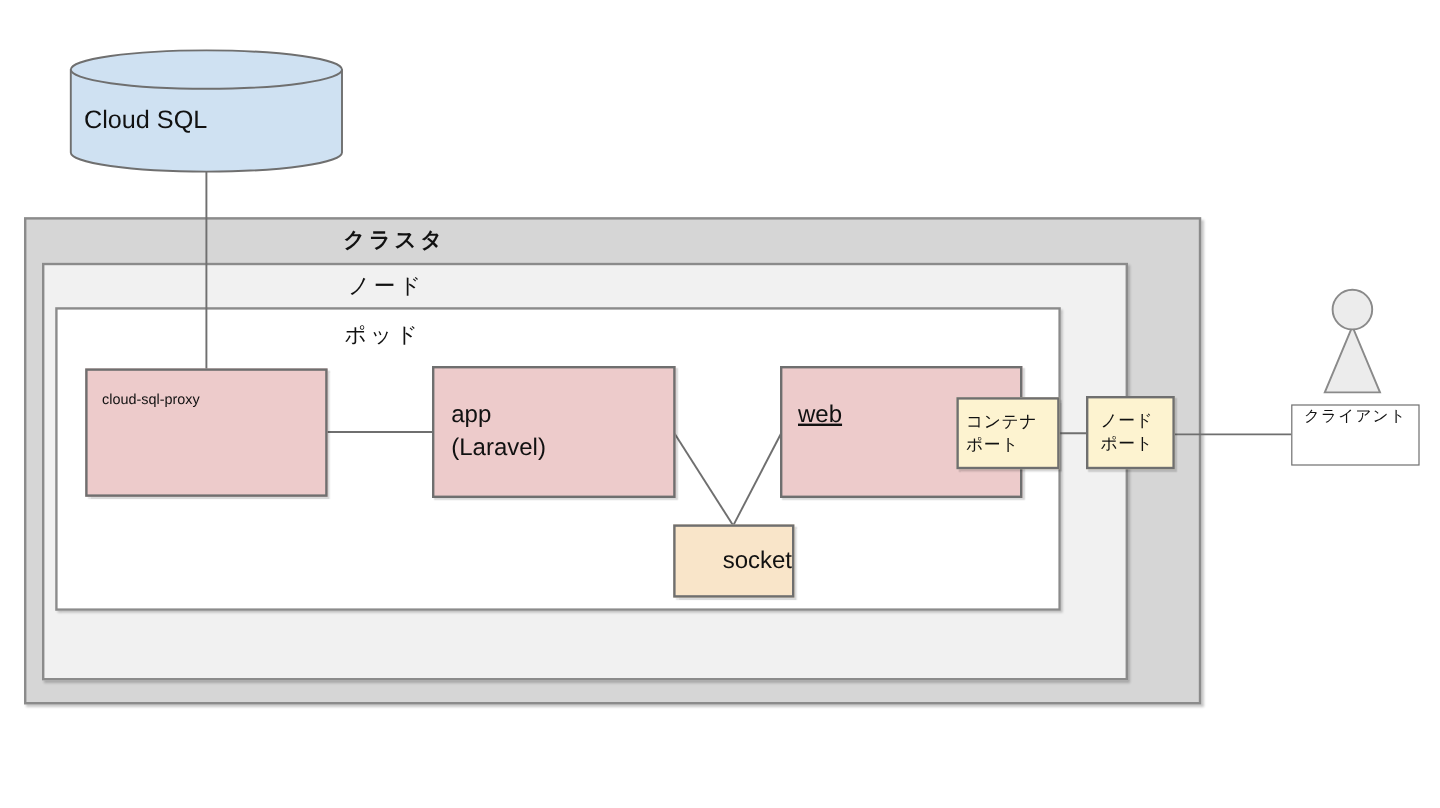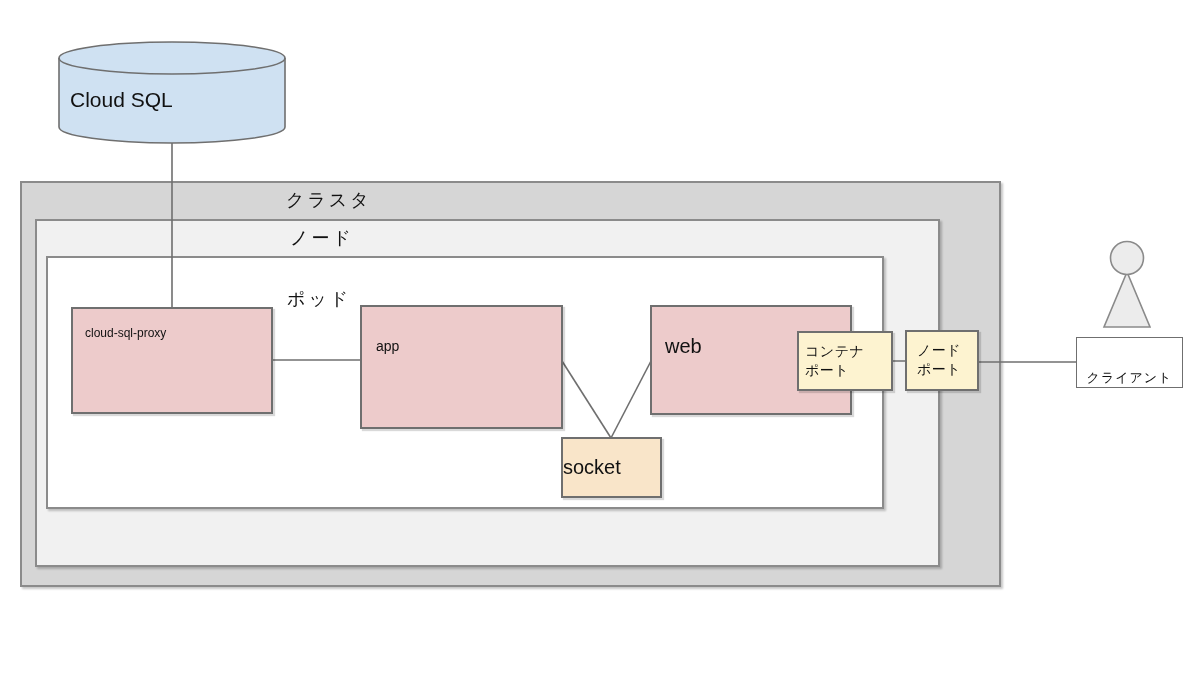--- a/index.html
+++ b/index.html
@@ -7,44 +7,44 @@
               font-family:"Liberation Sans", "DejaVu Sans", sans-serif; color:#111; }
 
   
   .container-box { position:absolute; border:2px solid #8b8b8b;
                    box-shadow:2px 2px 2px rgba(0,0,0,0.22); }
   .cluster { left:20px; top:181px; width:981px; height:406px; background:#d6d6d6; z-index:1; }
   .node    { left:35px; top:219px; width:905px; height:348px; background:#f1f1f1; z-index:2; }
   .pod     { left:46px; top:256px; width:838px; height:253px; background:#ffffff; z-index:3; }
 
   .container-label { position:absolute; z-index:4; font-size:18px; letter-spacing:3px; color:#111; }
-  .cluster-label { left:286px; top:188px; }
+  .cluster-label { left:286px; top:188px;font-weight:bold; }
   .node-label    { left:290px; top:226px; }
-  .pod-label     { left:287px; top:267px;margin-top:20px; }
+  .pod-label     { left:287px; top:267px; }
 
   
   svg.wires { position:absolute; left:0; top:0; z-index:5; pointer-events:none; }
 
   
   .shape { position:absolute; z-index:10; border:2px solid #6f6f6f; color:#111;
            box-shadow:2px 2px 1px rgba(0,0,0,0.15); }
   .pink { background:#edcbcb; }
   .proxy-box { left:71px;  top:307px; width:202px; height:107px;
                font-size:12px; line-height:27px; padding:11px 0 0 12px; }
-  .app-box   { left:360px; top:305px; width:203px; height:124px;
-               font-size:14px; line-height:27px; padding:26px 0 0 14px; }
+  .app-box   { left:360px; top:305px; width:203px; height:110px;
+               font-size:20px; line-height:27px; padding:26px 0 0 14px; }
   .web-box   { left:650px; top:305px; width:202px; height:110px;
-               font-size:20px; line-height:27px; padding:26px 0 0 13px; }
+               font-size:20px; line-height:27px; padding:26px 0 0 13px;text-decoration:underline; }
   .socket-box{ left:561px; top:437px; width:101px; height:61px; background:#f9e5c9;
-               display:flex; align-items:center; justify-content:flex-start; font-size:20px; }
+               display:flex; align-items:center; justify-content:flex-end; font-size:20px; }
   .port-box  { background:#fdf3d0; font-size:14px; line-height:19px; letter-spacing:0.5px; }
-  .cport-box { left:797px; top:331px; width:96px; height:60px; padding:9px 0 0 6px; }
+  .cport-box { left:797px; top:331px; width:86px; height:60px; padding:9px 0 0 6px; }
   .nport-box { left:905px; top:330px; width:74px; height:61px; padding:9px 0 0 10px; }
   .client-box{ left:1076px; top:337px; width:107px; height:51px; background:#ffffff;
-               border-width:1.5px; display:flex; align-items:flex-end; justify-content:center;
+               border-width:1.5px; display:flex; align-items:flex-start; justify-content:center;
                font-size:13px; letter-spacing:1px; box-shadow:none; }
 
   .figure { position:absolute; z-index:10; }
   .cylinder-svg { left:56px; top:39px; }
   .person-svg { left:1098px; top:239px; }
   .cyl-label { font-size:21px; fill:#111; font-family:"Liberation Sans","DejaVu Sans",sans-serif; }
 </style>
 </head>
 <body>
 
@@ -76,20 +76,21 @@
     <tspan>Cloud SQL</tspan>
   </text>
 </svg>
 
 <div class="shape pink proxy-box">
   <div>cloud-sql-proxy</div>
 </div>
 
 <div class="shape pink app-box">
   <div>app</div>
+  <div>(Laravel)</div>
 </div>
 
 <div class="shape pink web-box">
   <div>web</div>
 </div>
 
 <div class="shape socket-box">
   <span>socket</span>
 </div>
 

